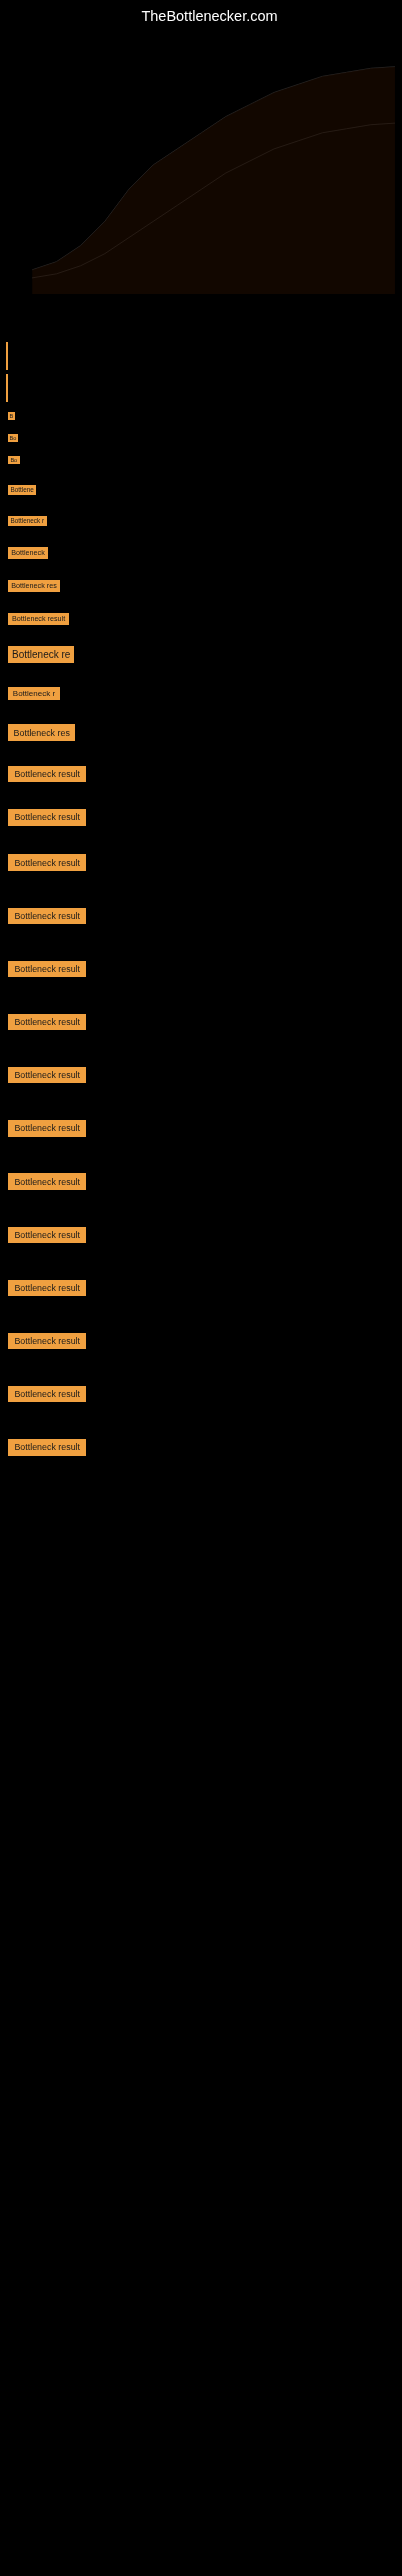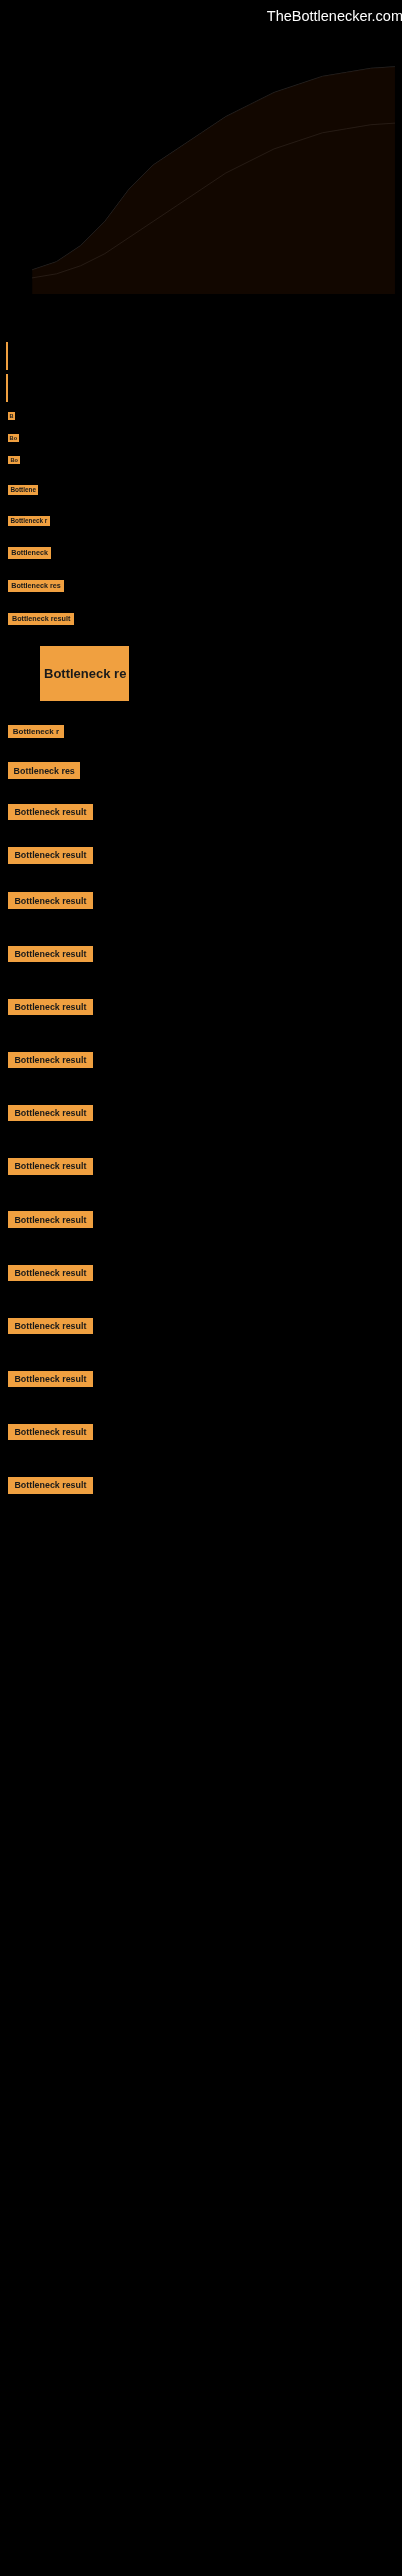--- a/index.html
+++ b/index.html
@@ -12,21 +12,21 @@
       background-color: #000000;
       width: 403px;
       min-height: 2576px;
       font-family: Arial, sans-serif;
       position: relative;
     }
 
     .site-title {
       color: #ffffff;
       font-size: 14.5px;
-      text-align: right;
+      text-align: center;
       padding: 8px 0 4px 16px;
       font-weight: normal;
     }
 
     
     .page-top {
       height: 306px;
       position: relative;
     }
 
@@ -45,21 +45,21 @@
       display: flex;
       align-items: center;
       padding: 6.4px 0 6.4px 4px;
       border-bottom: none;
     }
 
     .result-badge {
       background-color: #f0a040;
       color: #1a1a1a;
       font-size: 8.9px;
-      font-weight: bold;
+      font-weight: normal;
       padding: 3.2px 6.4px;
       display: inline-block;
       white-space: nowrap;
     }
 
     .result-badge-full {
       font-size: 8.9px;
       padding: 3.2px 6.4px;
     }
   </style>
@@ -114,21 +114,21 @@
 
   <div class="result-row" style="margin-top: 8px;">
     <span class="result-badge" style="font-size:7.2px; padding:1.6px 3.2px; max-width:71px; overflow:hidden;">Bottleneck res</span>
   </div>
 
   <div class="result-row" style="margin-top: 8px;">
     <span class="result-badge" style="font-size:7.2px; padding:1.6px 4px; max-width:85px; overflow:hidden;">Bottleneck result</span>
   </div>
 
   <div class="result-row" style="margin-top: 8px;">
-    <span class="result-badge" style="font-size:13px; padding:20px 4px; max-width:89px; overflow:hidden;margin-left:32px;">Bottleneck re</span>
+    <span class="result-badge" style="font-size:10px; padding:3px 4px; max-width:89px; overflow:hidden;">Bottleneck re</span>
   </div>
 
 
   <div class="result-row" style="margin-top: 11.3px;">
     <span class="result-badge" style="font-size:8px; padding:2.4px 4.8px; max-width:121px; overflow:hidden;">Bottleneck r</span>
   </div>
 
   <div class="result-row" style="margin-top: 11.3px;">
     <span class="result-badge" style="font-size:8.9px; padding:3.2px 5.6px; max-width:130px; overflow:hidden;">Bottleneck res</span>
   </div>

